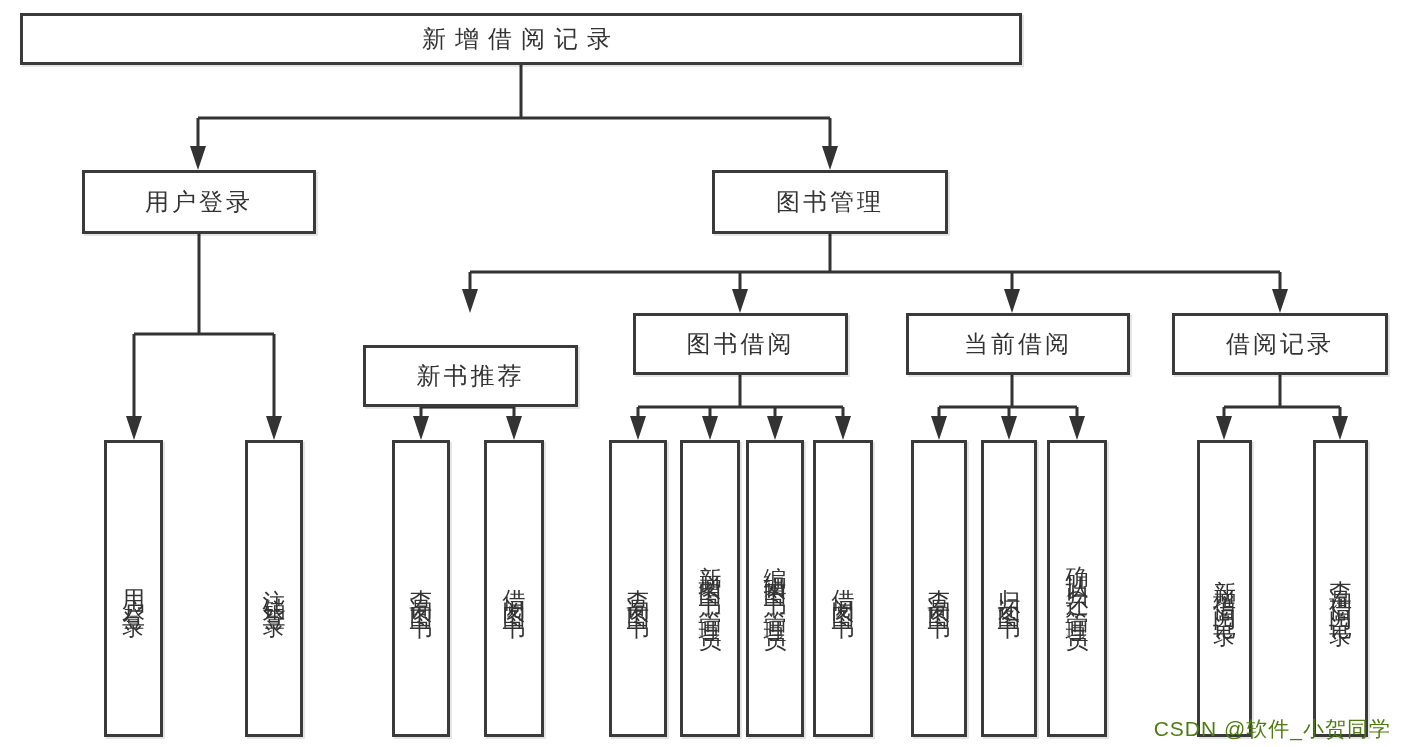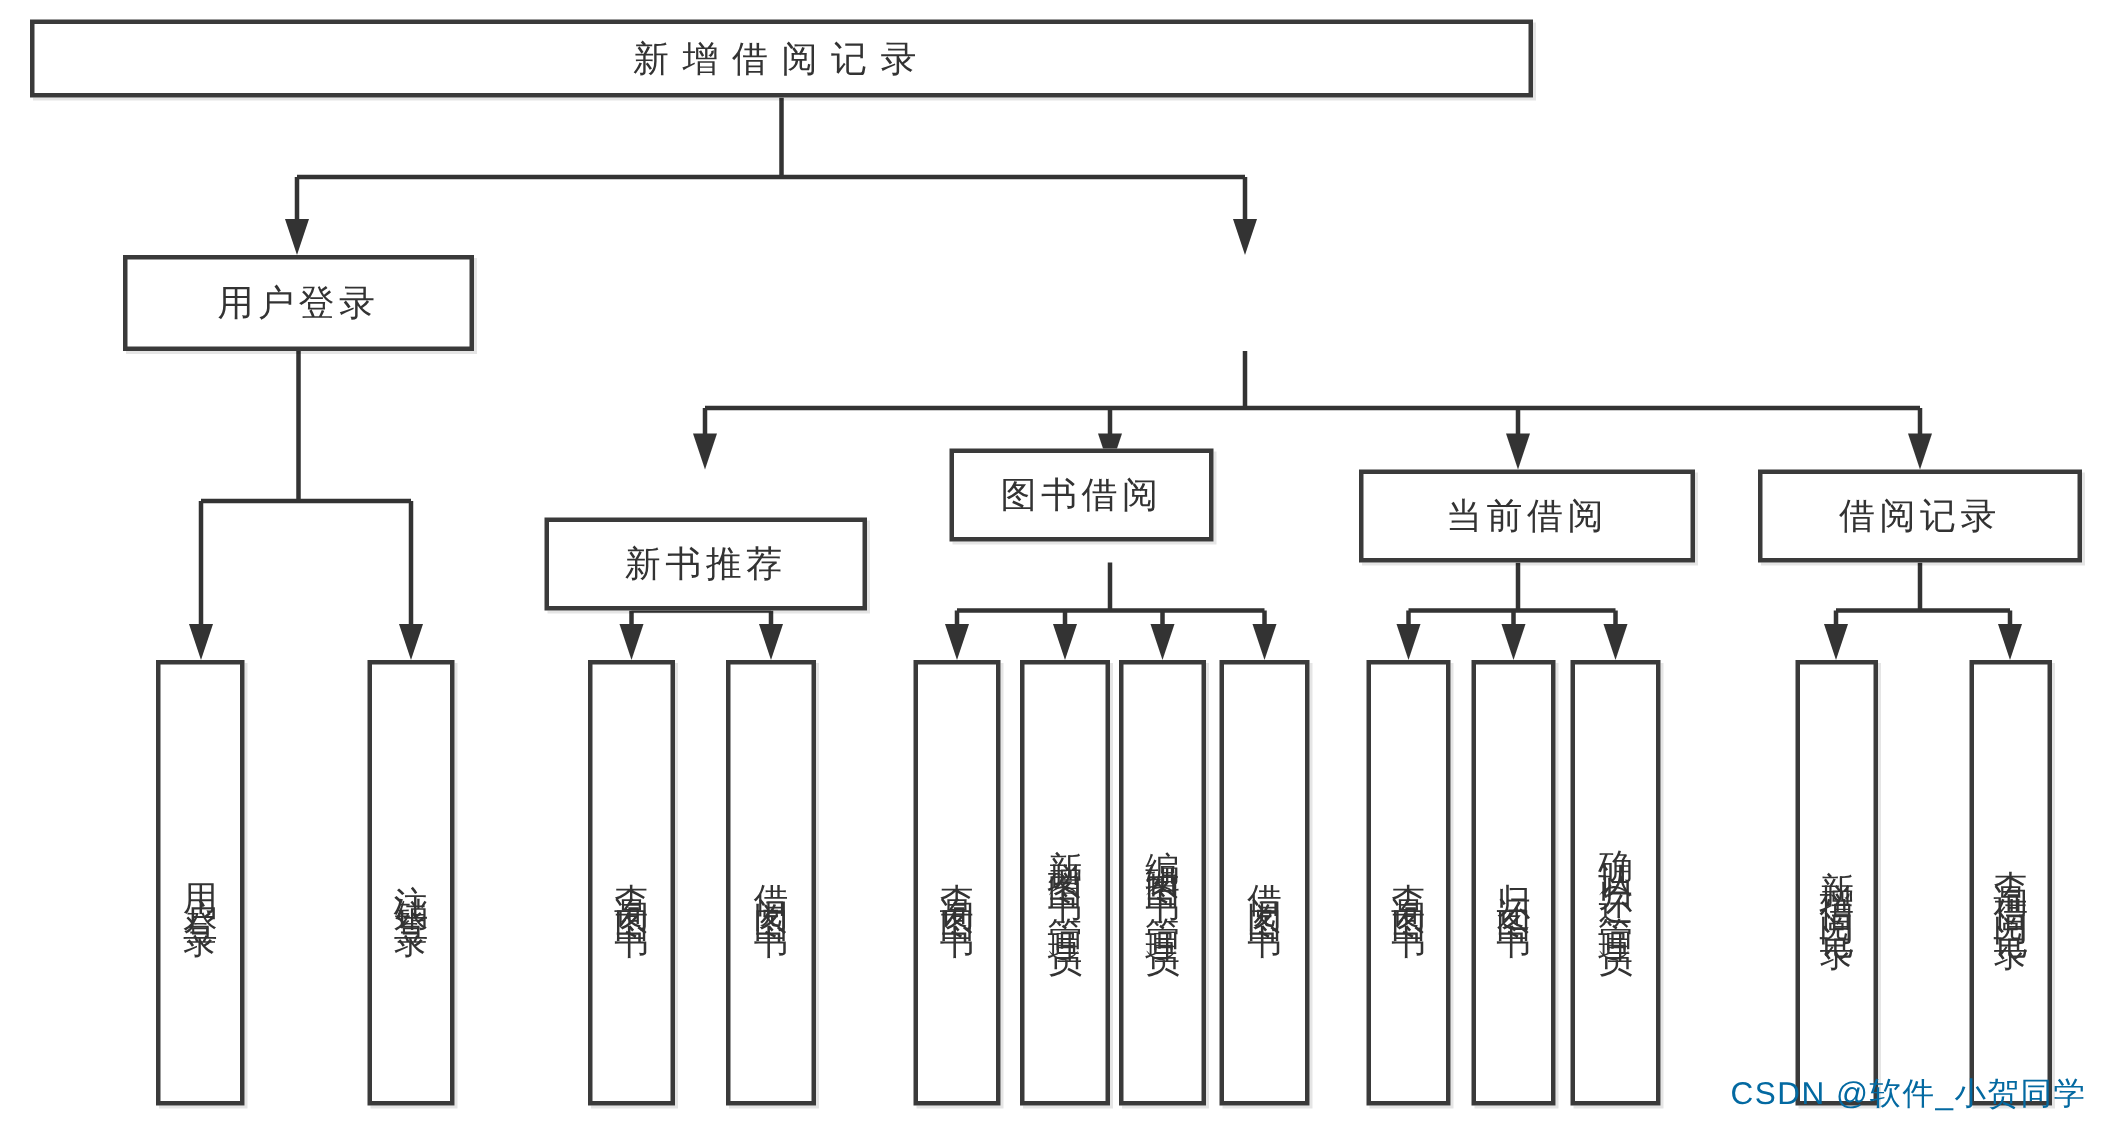--- a/index.html
+++ b/index.html
@@ -51,21 +51,21 @@
     letter-spacing: 9px;
     white-space: nowrap;
     color: #333333;
   }
   .watermark {
     position: absolute;
     right: 14px;
     bottom: 4px;
     font-size: 21px;
     letter-spacing: 1px;
-    color: #0369a1;
+    color: #4d7c0f;
   }
 </style>
 </head>
 <body>
 
 <div class="canvas">
 
   <svg class="wires" viewBox="0 0 1405 747" xmlns="http://www.w3.org/2000/svg">
     <g stroke="#333333" stroke-width="3" fill="none">
 
@@ -102,23 +102,24 @@
       <polygon points="1001,416 1017,416 1009,440"></polygon>
       <polygon points="1069,416 1085,416 1077,440"></polygon>
       <polygon points="1216,416 1232,416 1224,440"></polygon>
       <polygon points="1332,416 1348,416 1340,440"></polygon>
     </g>
   </svg>
 
   <div class="node root" style="left:20px; top:13px; width:1002px; height:52px;">新增借阅记录</div>
 
   <div class="node" style="left:82px; top:170px; width:234px; height:64px;">用户登录</div>
+  <div class="node" style="left:712px; top:170px; width:236px; height:64px;">图书管理</div>
 
   <div class="node" style="left:363px; top:313px; width:215px; height:62px;margin-top:32px;">新书推荐</div>
-  <div class="node" style="left:633px; top:299px; width:176px; height:62px;">图书借阅</div>
+  <div class="node" style="left:633px; top:313px; width:215px; height:62px;">图书借阅</div>
   <div class="node" style="left:906px; top:313px; width:224px; height:62px;">当前借阅</div>
   <div class="node" style="left:1172px; top:313px; width:216px; height:62px;">借阅记录</div>
 
   <div class="leaf" style="left:104px; width:59px;">
     <span class="vtext">用户登录</span>
   </div>
   <div class="leaf" style="left:245px; width:58px;">
     <span class="vtext">注销登录</span>
   </div>
   <div class="leaf" style="left:392px; width:58px;">

